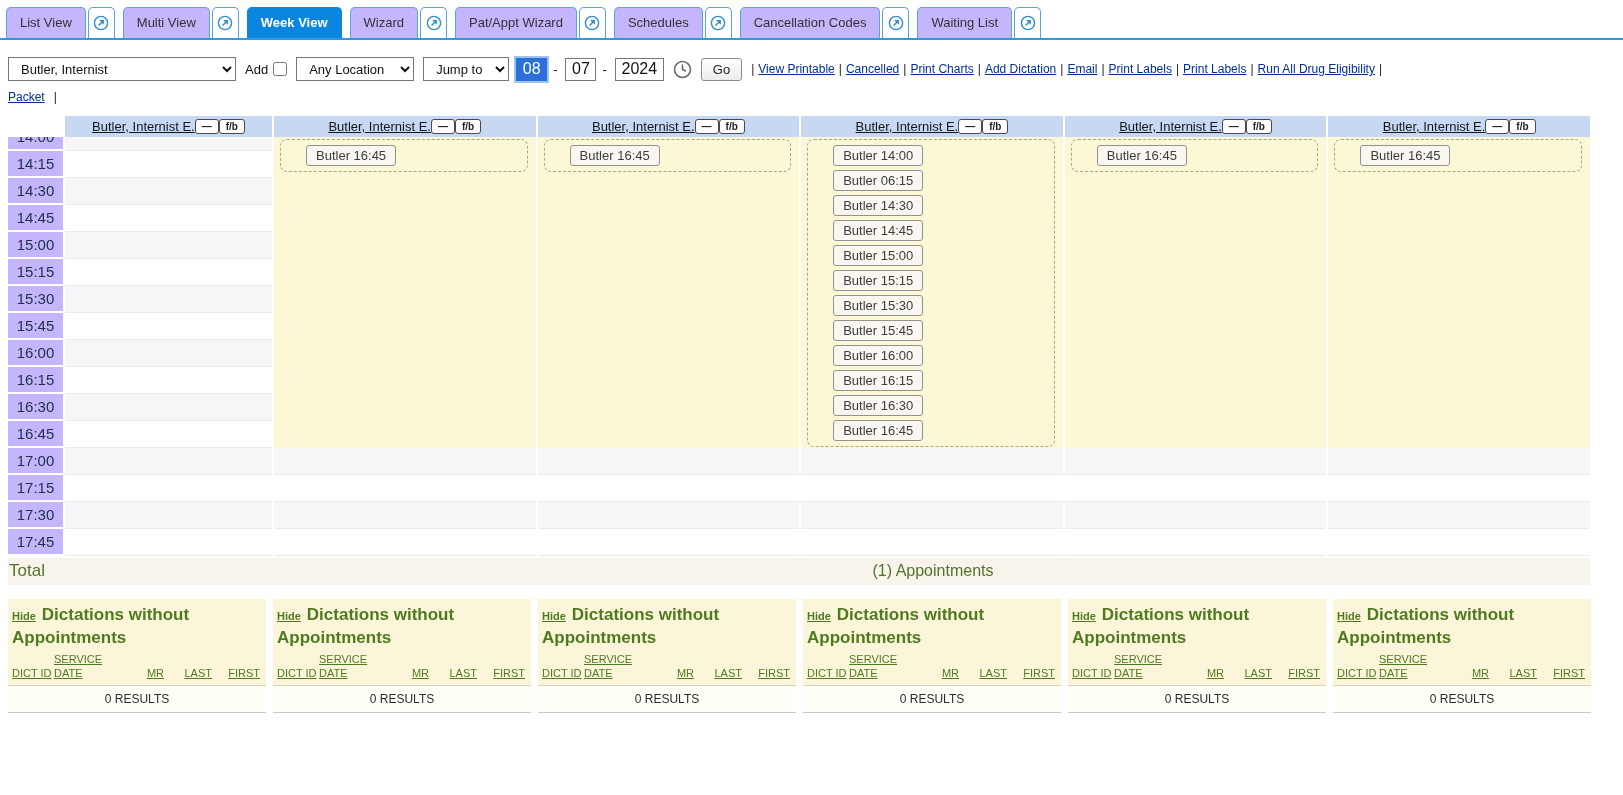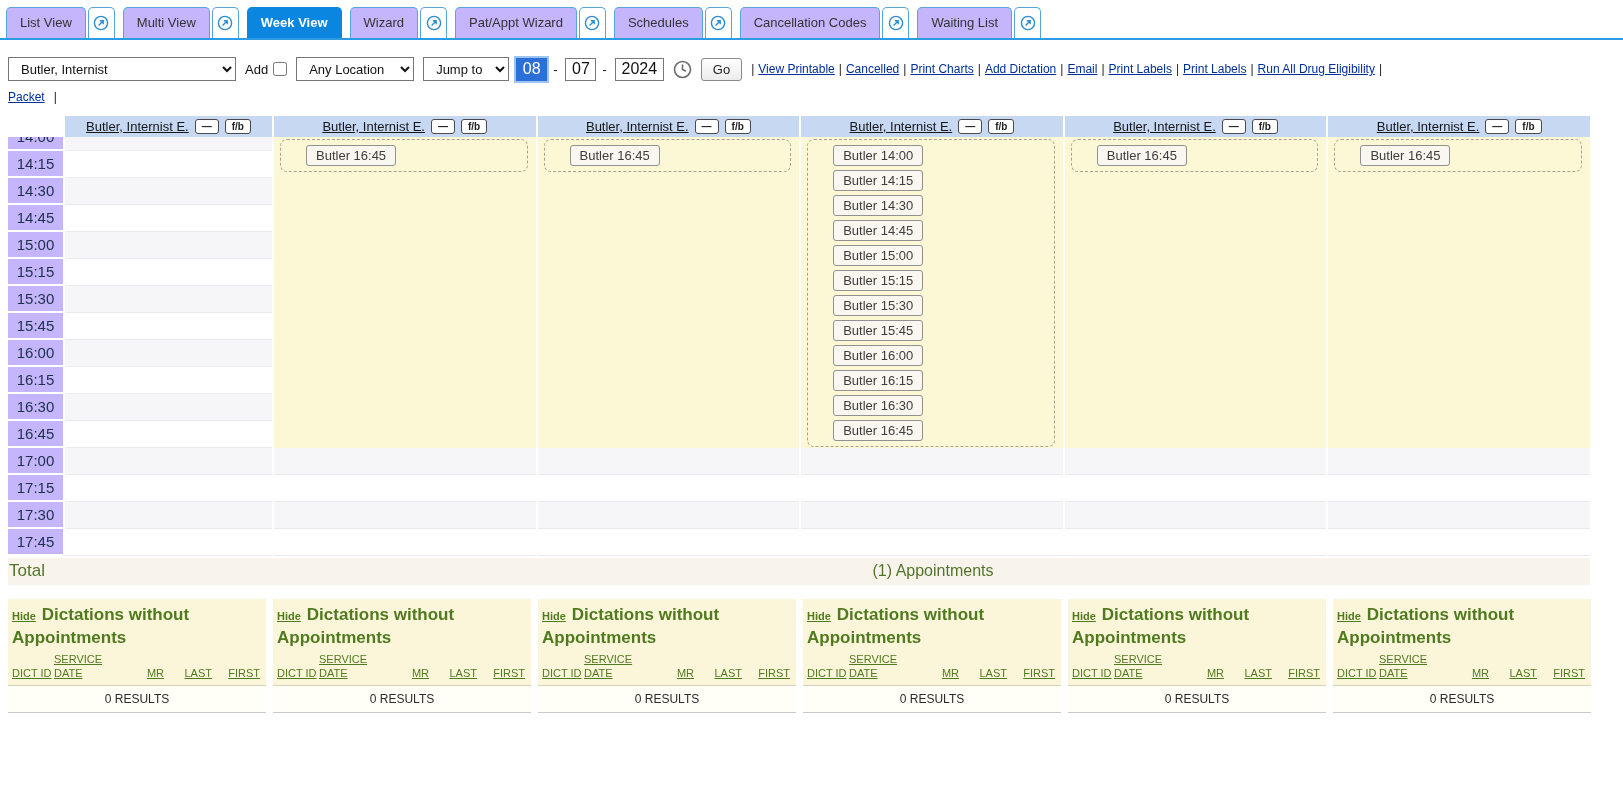--- a/index.html
+++ b/index.html
@@ -32,21 +32,21 @@
   .go-btn { margin-left:4px; font-size:13px; color:#222; padding:3px 11px; border:1px solid #8a8a8a; border-radius:3px; background:linear-gradient(#fefefe,#ececec); cursor:pointer; }
   .links { font-size:12px; white-space:nowrap; }
   .tlink { color:#002f9c; text-decoration:underline; }
   .sep { color:#222; margin:0 4px; }
   .line2 { margin-top:9px; }
 
   
   .grid { margin:12px 33px 0 8px; }
   .grid-header { display:flex; height:21px; }
   .corner { width:55px; }
-  .gh-cell { flex:1; margin-left:2px; background:#c6d8f2; display:flex; align-items:center; justify-content:center; gap:6px; }
+  .gh-cell { flex:1; margin-left:2px; background:#c6d8f2; display:flex; align-items:center; justify-content:center; }
   .gh-cell.first { flex:none; width:207px; }
   .gh-link { font-size:13px; color:#14161a; text-decoration:underline; white-space:nowrap; }
   .gh-btn { font-size:10px; font-weight:bold; color:#222; background:#fff; border:1px solid #4a4a4a; border-radius:3px; height:15px; line-height:12px; padding:0 6px; cursor:pointer; }
   .grid-body { display:flex; }
   .time-col { width:55px; }
   .time-cell { height:27px; background:#c4b5fd; border-bottom:2px solid #fff; font-size:15px; color:#1d3046; display:flex; align-items:center; justify-content:center; }
   .time-cell.partial { height:14px; overflow:hidden; }
   .time-cell.partial span { margin-top:-14px; }
   .day-col { flex:1; margin-left:2px; position:relative; }
   .day-col.first { flex:none; width:207px; }
@@ -304,21 +304,21 @@
         <div class="day-row"></div>
         <div class="day-row"></div>
         <div class="day-row"></div>
         <div class="day-row"></div>
         <div class="day-row"></div>
         <div class="day-row"></div>
         <div class="day-row"></div>
         <div class="sched"></div>
         <div class="slotbox">
           <button class="slot-btn">Butler 14:00</button>
-          <button class="slot-btn">Butler 14:15</button>
+          <button class="slot-btn">Butler 06:15</button>
           <button class="slot-btn">Butler 14:30</button>
           <button class="slot-btn">Butler 14:45</button>
           <button class="slot-btn">Butler 15:00</button>
           <button class="slot-btn">Butler 15:15</button>
           <button class="slot-btn">Butler 15:30</button>
           <button class="slot-btn">Butler 15:45</button>
           <button class="slot-btn">Butler 16:00</button>
           <button class="slot-btn">Butler 16:15</button>
           <button class="slot-btn">Butler 16:30</button>
           <button class="slot-btn">Butler 16:45</button>

